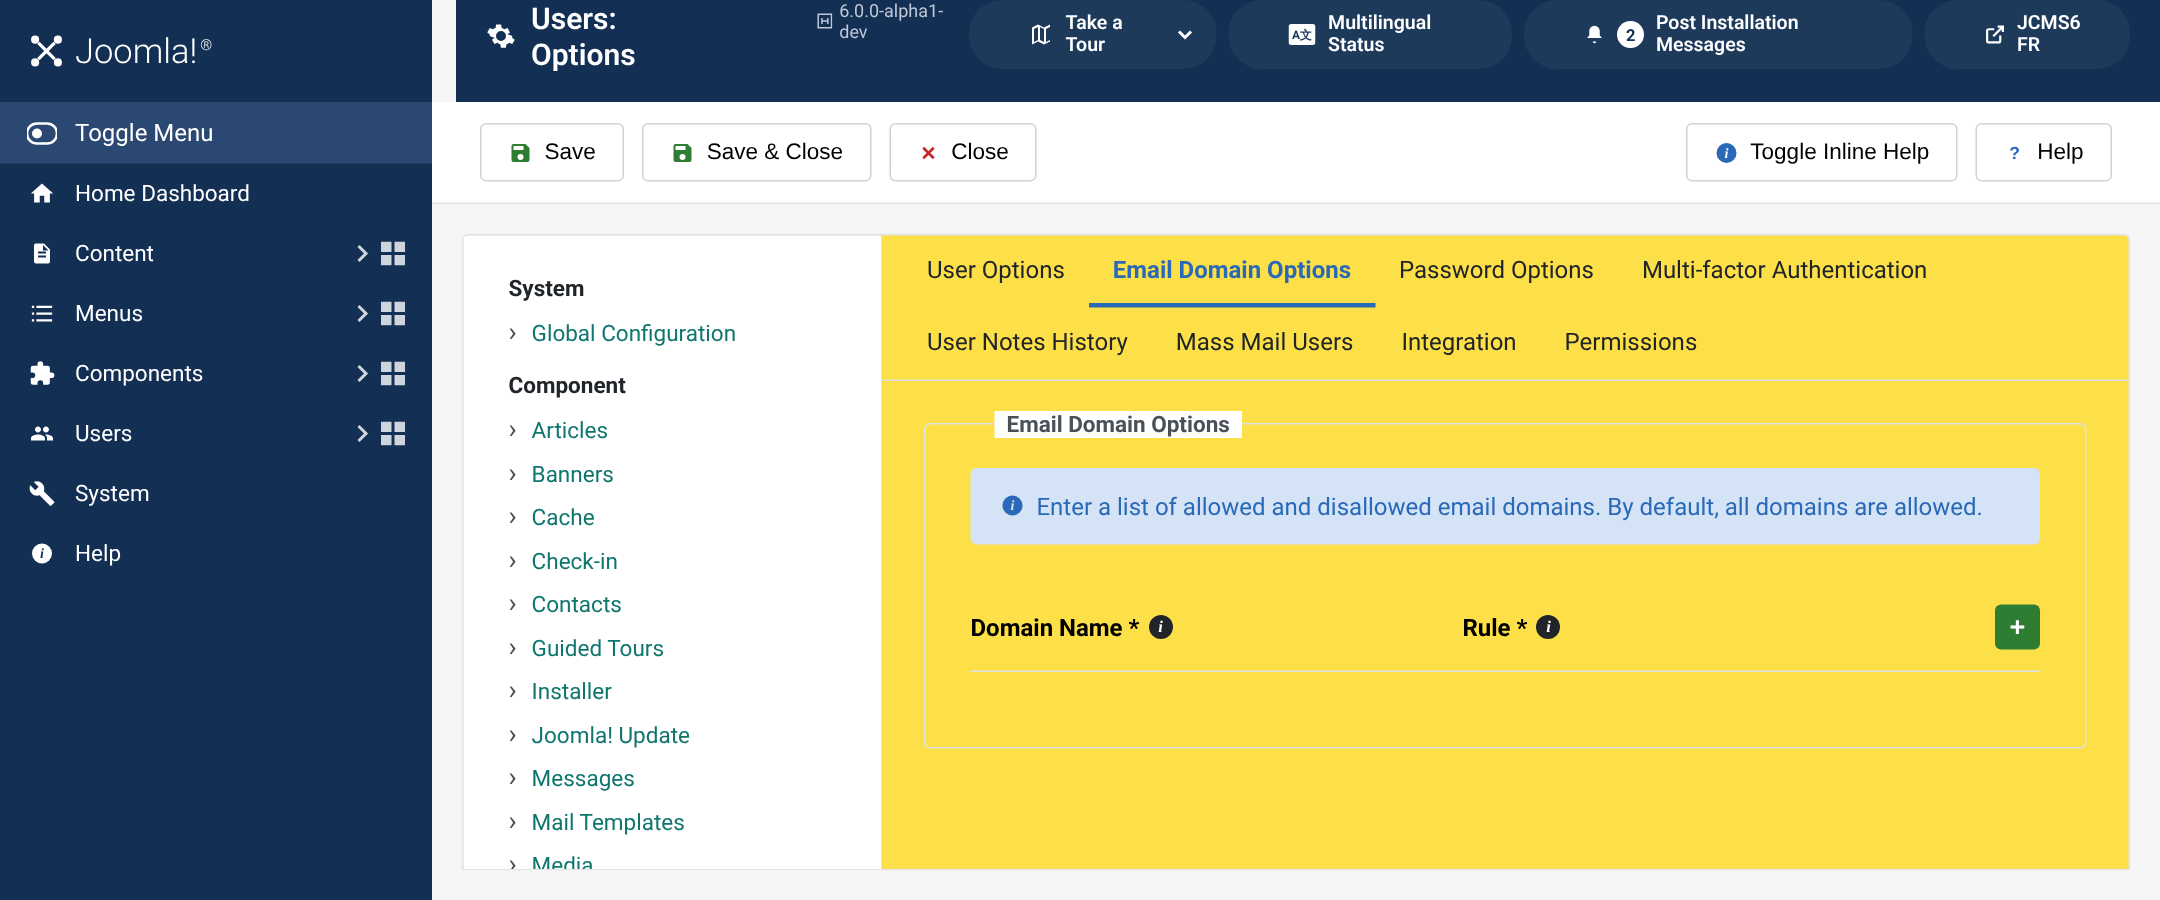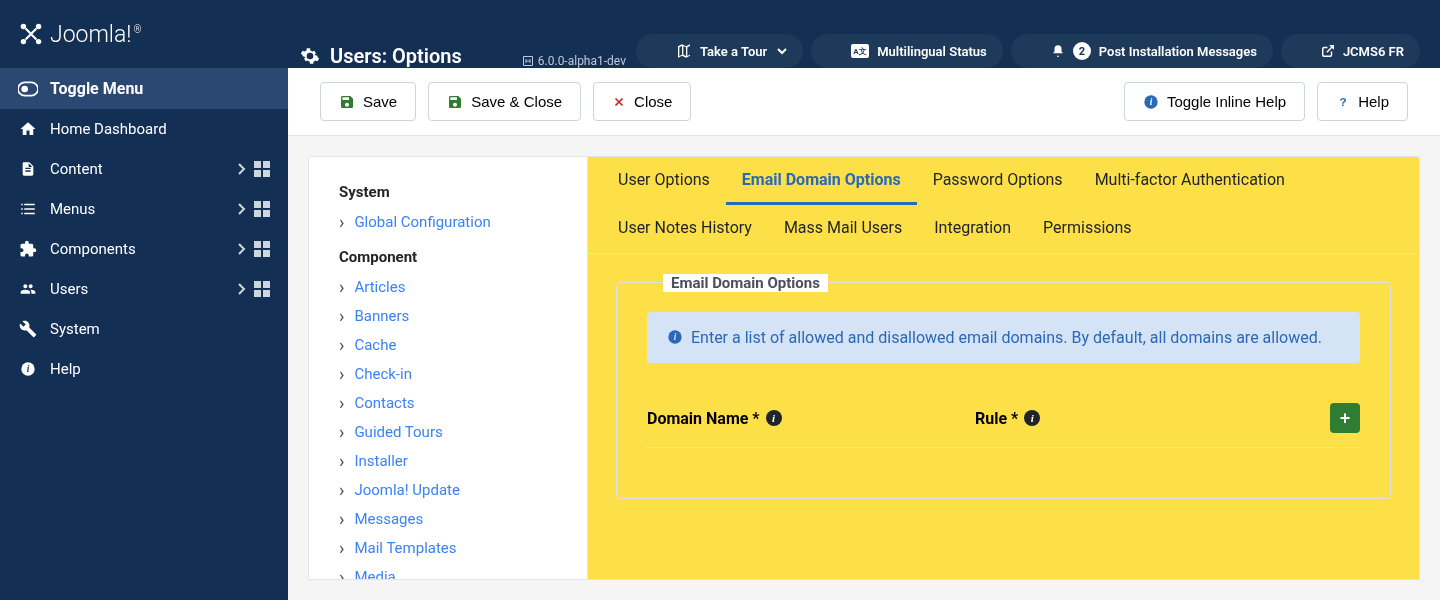--- a/index.html
+++ b/index.html
@@ -6,27 +6,27 @@
     body { font-family: -apple-system, BlinkMacSystemFont, "Segoe UI", Roboto, sans-serif; background: #f5f5f5; width: 1440px; height: 600px; overflow: hidden; }
     
     
     .sidebar { position: fixed; left: 0; top: 0; width: 288px; height: 600px; background: #132f53; color: #fff; }
     .logo-area { height: 68px; display: flex; align-items: center; padding-left: 18px; }
     .logo-text { font-size: 23px; font-weight: 300; color: #fff; margin-left: 6px; }
     .logo-text sup { font-size: 10px; margin-left: 2px; }
     .logo-svg { display: inline-block; }
     
     .sidebar-item { display: flex; align-items: center; padding: 11px 18px; color: #fff; cursor: pointer; font-size: 15px; }
-    .sidebar-item.toggle-menu { background: #2a4872; font-weight: 700; font-size: 16px; }
+    .sidebar-item.toggle-menu { background: #2a4872; font-weight: 400; font-size: 16px; }
     .sidebar-item .icon { width: 20px; margin-right: 12px; display: inline-flex; justify-content: center; }
     .sidebar-item .label { flex: 1; }
     .sidebar-item .chevron, .sidebar-item .grid-icon { margin-left: 8px; opacity: 0.8; }
     
     
-    .header { position: fixed; left: 280px; top: 0; right: 0; height: 68px; background: #132f53; display: flex; align-items: flex-end; padding: 0 20px; }
+    .header { position: fixed; left: 304px; top: 0; right: 0; height: 68px; background: #132f53; display: flex; align-items: flex-start; padding: 0 20px; }
     .header-title { display: flex; align-items: center; color: #fff; font-size: 20px; font-weight: 600; }
     .header-title .gear { margin-right: 10px; }
     .version-badge { margin-left: 60px; color: #c0c8d6; font-size: 12px; display: flex; align-items: center; }
     .header-right { margin-left: auto; display: flex; gap: 8px; }
     .header-pill { background: #1e3a5b; border-radius: 22px; padding: 8px 16px; display: flex; align-items: center; color: #fff; font-size: 13px; cursor: pointer; font-weight: 600; }
     .header-pill .icon { margin-right: 8px; margin-left: 24px; }
     .notif-badge { background: #fff; color: #132f53; border-radius: 50%; width: 18px; height: 18px; display: inline-flex; align-items: center; justify-content: center; font-size: 11px; font-weight: bold; margin-right: 8px; }
     
     
     .toolbar { position: fixed; left: 288px; top: 68px; right: 0; height: 68px; background: #fff; border-bottom: 1px solid #e3e3e3; display: flex; align-items: center; padding: 0 32px; }
@@ -37,21 +37,21 @@
     .icon-red { color: #c52827; }
     .icon-blue { color: #2a69b8; }
     
     
     .main { position: fixed; left: 288px; top: 136px; right: 0; bottom: 0; display: flex; padding: 20px; gap: 0; }
     
     
     .settings-sidebar { width: 280px; background: #fff; border: 1px solid #e3e3e3; border-radius: 4px 0 0 0; padding: 20px 30px; overflow-y: auto; }
     .settings-sidebar h4 { font-size: 15px; font-weight: bold; color: #212529; margin: 6px 0; }
     .settings-sidebar ul { list-style: none; margin-bottom: 12px; }
-    .settings-sidebar li { padding: 4px 0 4px 0; font-size: 15px; color: #3b82f6; cursor: pointer; display: flex; align-items: center; text-align: center; }
+    .settings-sidebar li { padding: 4px 0 4px 0; font-size: 15px; color: #0f766e; cursor: pointer; display: flex; align-items: center; text-align: center; }
     .settings-sidebar li::before { content: "›"; margin-right: 10px; font-size: 18px; color: #495057; }
     
     
     .tab-panel { flex: 1; background: #fde047; border: 1px solid #e3e3e3; border-left: none; border-radius: 0 4px 0 0; overflow-y: auto; }
     .tabs { display: flex; flex-wrap: wrap; border-bottom: 1px solid #dee2e6; padding: 0 14px; }
     .tab { padding: 13px 16px; font-size: 16px; color: #212529; cursor: pointer; border-bottom: 3px solid transparent; font-weight: 400; }
     .tab.active { color: #2a69b8; font-weight: bold; border-bottom-color: #2a69b8; }
     
     .tab-content { padding: 28px; }
     .fieldset { border: 1px solid #dee2e6; border-radius: 4px; padding: 20px 30px 50px; position: relative; }

